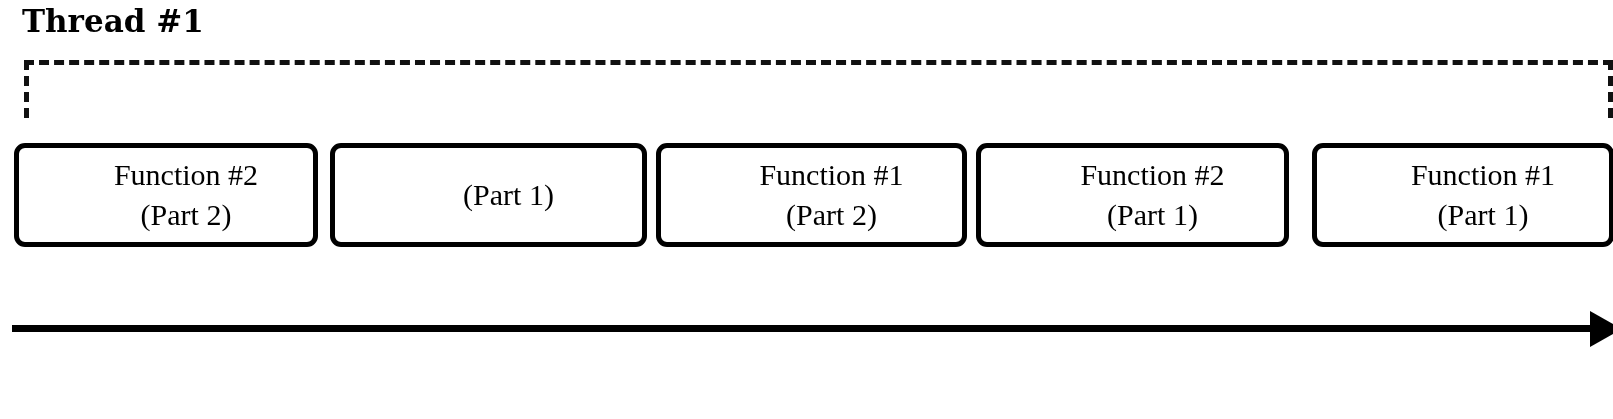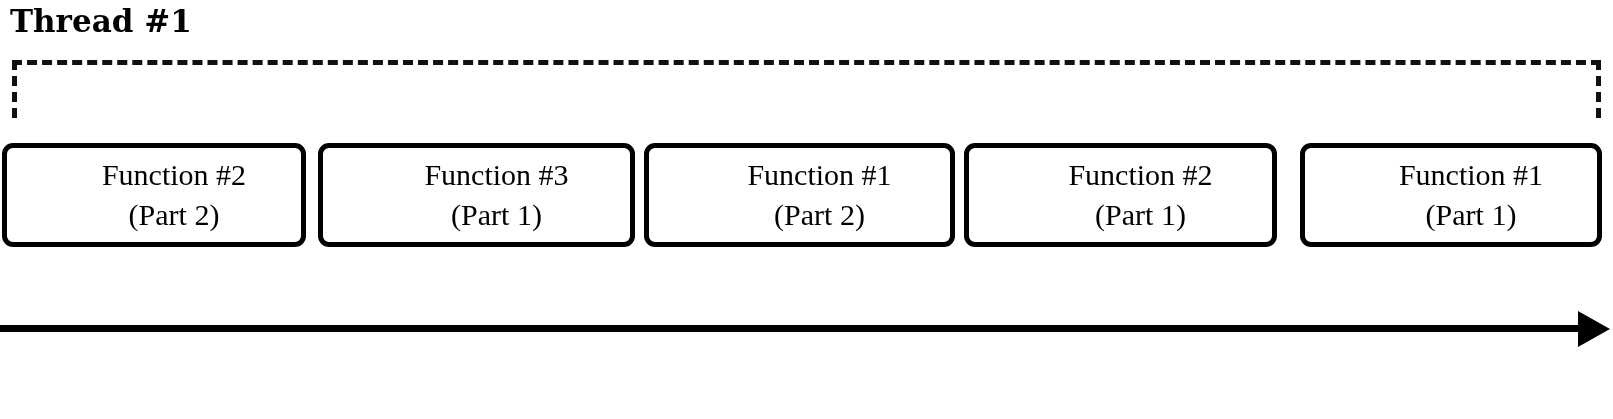--- a/index.html
+++ b/index.html
@@ -11,21 +11,21 @@
     width: 1613px;
     height: 419px;
     position: relative;
     overflow: hidden;
     font-family: "Liberation Serif", serif;
     color: #000000;
   }
 
   #diagram-root {
     position: absolute;
-    left: 0;
+    left: 12px;
     top: 0;
     width: 1304px;
     height: 419px;
   }
 
   
   .thread-title {
     position: absolute;
     left: 10px;
     top: 2px;
@@ -143,21 +143,20 @@
   </div>
 
   <div class="slot-row">
 
     <div class="slot-box" id="slot-0" style="left: 2px; width: 304px;">
       <div class="slot-line">Function #2</div>
       <div class="slot-line">(Part 2)</div>
     </div>
 
     <div class="slot-box" id="slot-1" style="left: 318px; width: 317px;">
-      <div class="slot-line">Function #3</div>
       <div class="slot-line">(Part 1)</div>
     </div>
 
     <div class="slot-box" id="slot-2" style="left: 644px; width: 311px;">
       <div class="slot-line">Function #1</div>
       <div class="slot-line">(Part 2)</div>
     </div>
 
     <div class="slot-box" id="slot-3" style="left: 964px; width: 313px;">
       <div class="slot-line">Function #2</div>

